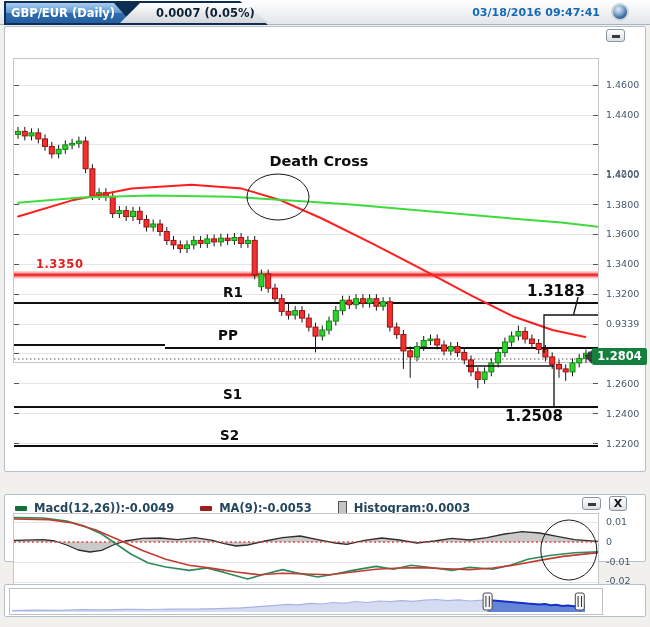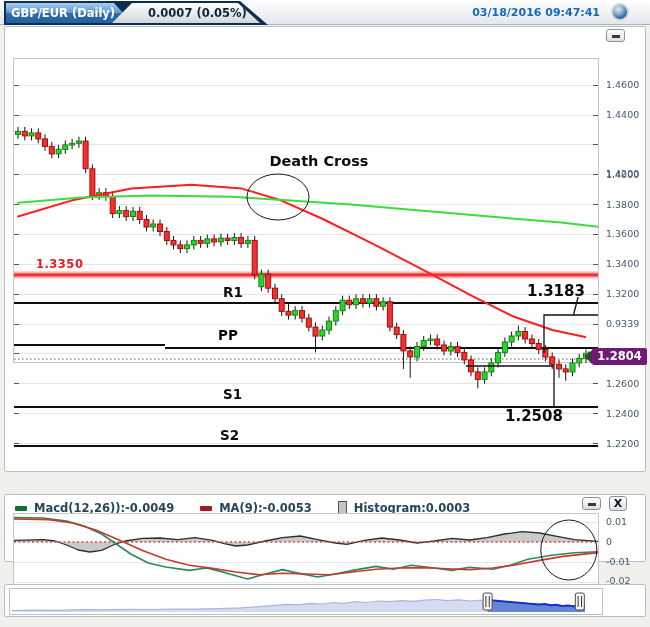--- a/index.html
+++ b/index.html
@@ -8,21 +8,21 @@
        width:650px;height:627px;overflow:hidden;outline:1px solid #c9c9c9;}
   
   .header{position:absolute;left:0;top:0;width:650px;height:25px;
           background:linear-gradient(#ffffff,#e3e6ea);border-bottom:1px solid #a8b4be;}
   .tab-navy{position:absolute;left:4px;top:1px;width:264px;height:24px;background:#0d2d52;
             clip-path:polygon(0 0,236px 0,264px 100%,0 100%);}
   .tab{position:absolute;height:20px;line-height:20px;font-size:11.5px;font-weight:bold;white-space:nowrap;}
   .tab1{left:6px;top:3px;width:132px;color:#ffffff;padding-left:5px;
         background:linear-gradient(#a9cdf0 0%,#5f98cd 48%,#2e6cae 52%,#255f9f 100%);
         clip-path:polygon(0 0,108px 0,126px 100%,0 100%);}
-  .tab2{left:112px;top:3px;width:154px;color:#0c2134;padding-left:36px;
+  .tab2{left:120px;top:3px;width:154px;color:#0c2134;padding-left:36px;
         background:linear-gradient(#ffffff,#d2d6db);
         clip-path:polygon(20px 0,126px 0,148px 100%,0 100%);}
   .timestamp{position:absolute;right:50px;top:6px;font-size:11px;font-weight:bold;color:#1569b5;}
   .orb{position:absolute;right:21px;top:3px;width:18px;height:18px;border-radius:50%;
        border:2px solid #ccd5db;
        background:radial-gradient(circle at 38% 30%,#dfeaf2 0%,#8fb3d2 35%,#3f6f9f 65%,#1d4468 100%);}
   
   .panel{position:absolute;left:4px;width:642px;background:#ffffff;border:1px solid #b6c0ca;border-radius:2px;}
   .main-panel{top:26px;height:446px;}
   .macd-panel{top:494px;height:68px;}
@@ -48,21 +48,21 @@
              background:linear-gradient(#ffffff,#dcdfe2);font-size:11px;font-weight:bold;color:#111;
              text-align:center;line-height:13px;cursor:pointer;}
   
   .plot{position:absolute;left:8px;border:1px solid #c6c6c6;background:#ffffff;}
   .main-plot{top:31px;width:586px;height:305px;}
   .macd-plot{top:18px;width:586px;height:74px;}
   .x-axis{position:absolute;left:8px;top:427px;width:610px;height:15px;}
   .x-axis span{position:absolute;width:80px;text-align:center;font-size:10.5px;color:#1f2d3a;}
   .ylabels span{position:absolute;left:601px;width:42px;font-size:9.5px;color:#46586a;}
   
-  .price-badge{position:absolute;left:587px;top:321px;width:55px;height:17px;background:#701a75;
+  .price-badge{position:absolute;left:587px;top:321px;width:55px;height:17px;background:#15803d;
                color:#fff;font-size:11.5px;font-weight:bold;text-align:center;line-height:17px;
                border-radius:2px;}
   .price-badge:before{content:"";position:absolute;left:-7px;top:1.5px;border-top:7px solid transparent;
                border-bottom:7px solid transparent;border-right:7px solid #3b3b3b;}
   
   .nav-box{position:absolute;left:4px;top:3px;width:594px;height:27px;border:1px solid #c0c0c0;background:#fff;}
   svg text{font-family:"DejaVu Sans","Liberation Sans",sans-serif;}
   .ann-big{font-size:15px;font-weight:bold;fill:#0c0c0c;}
   .ann-piv{font-size:13.5px;font-weight:bold;fill:#0c0c0c;}
   .ann-dc{font-size:14.5px;font-weight:bold;fill:#0c0c0c;}

